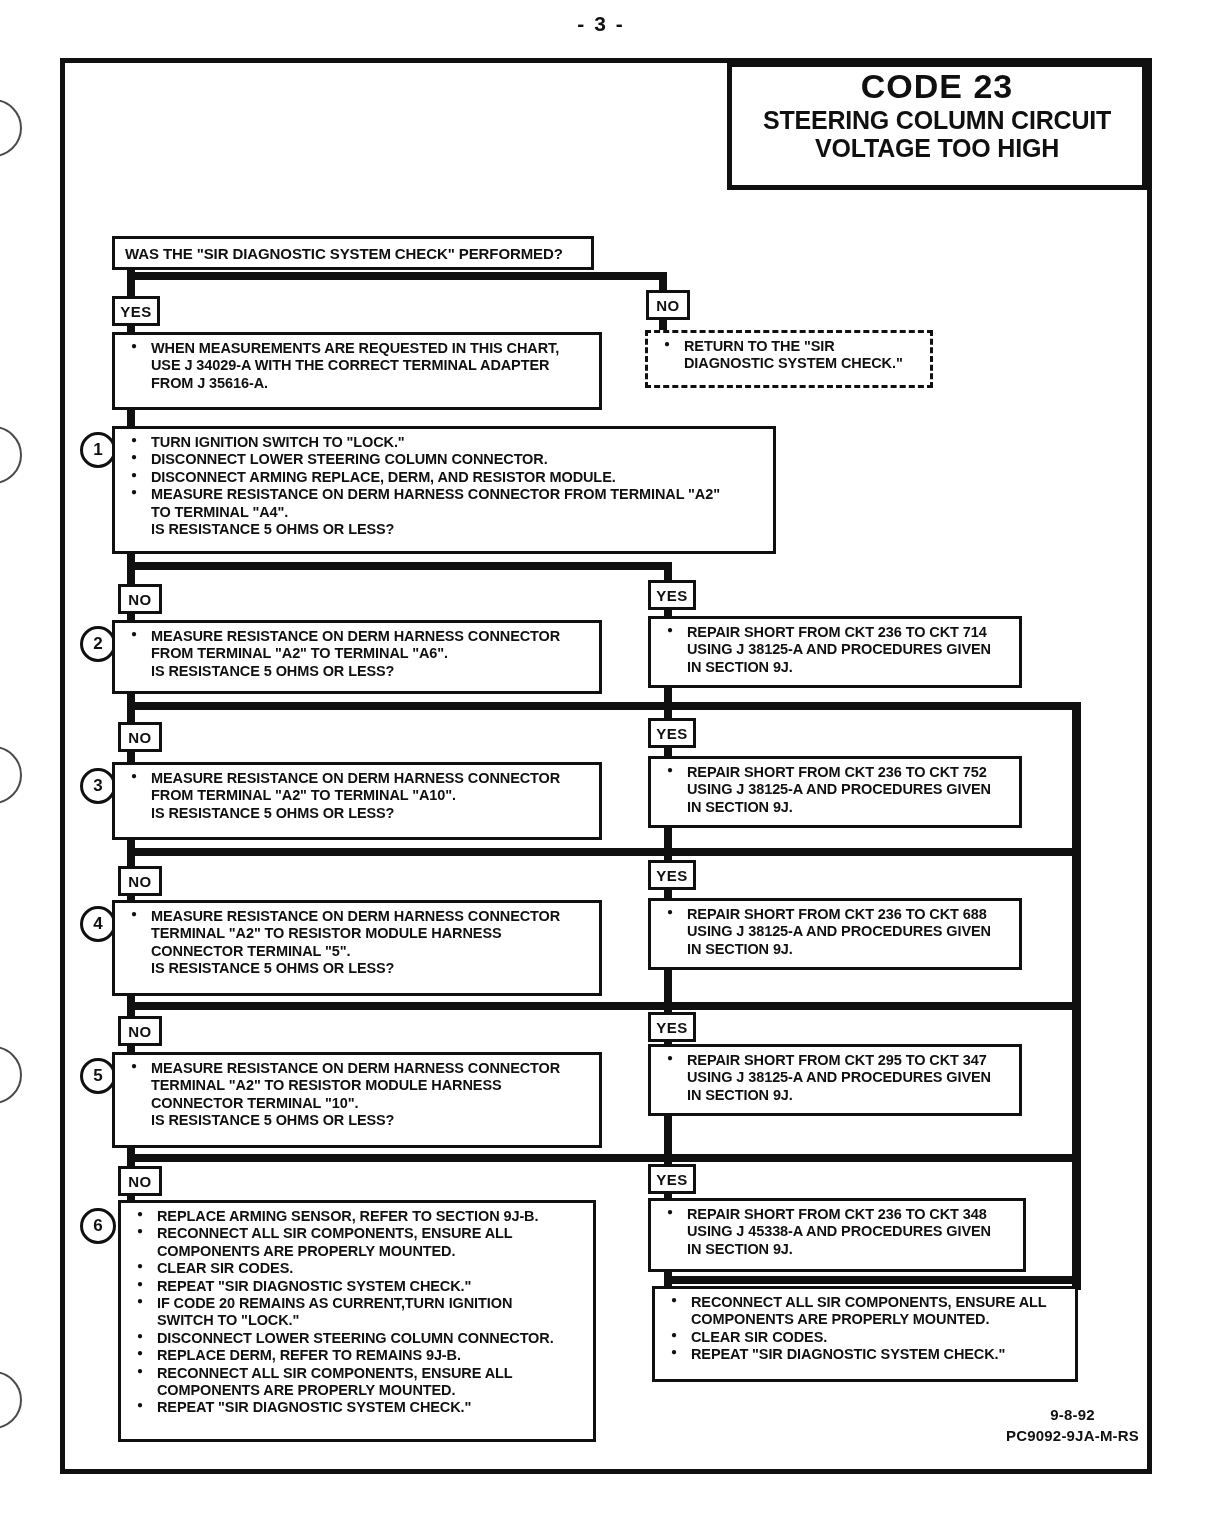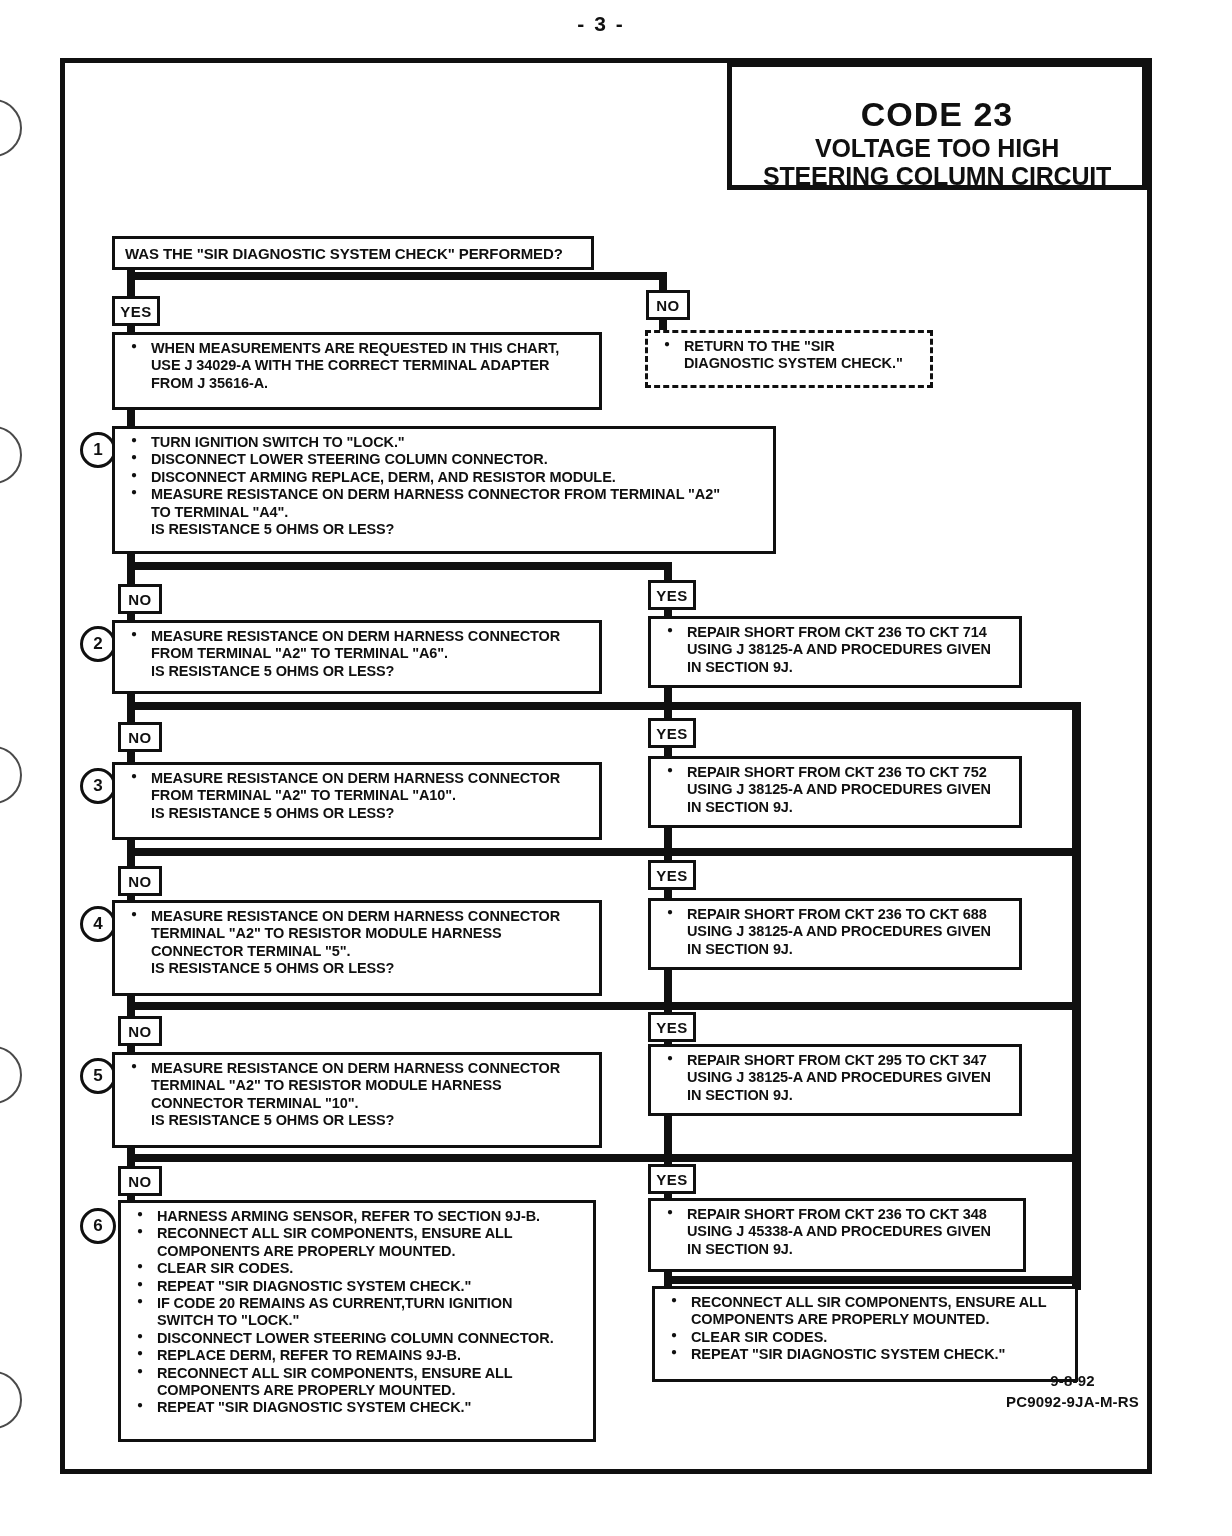--- a/index.html
+++ b/index.html
@@ -11,21 +11,21 @@
              font-weight:bold;font-size:15px;letter-spacing:0.5px;}
   .circle-num{position:absolute;width:36px;height:36px;border:3px solid #101010;border-radius:50%;
               background:#fff;box-sizing:border-box;display:flex;align-items:center;justify-content:center;
               font-weight:bold;font-size:17px;}
   .bullets{padding:5px 6px 4px 2px;}
   .bullet-row{display:flex;font-weight:bold;font-size:14.5px;line-height:1.2;letter-spacing:-0.1px;}
   .dot{width:34px;flex:none;text-align:center;font-size:10px;line-height:inherit;}
   .bullet-text{flex:1;white-space:pre-line;}
   .question-text{padding:6px 10px;font-weight:bold;font-size:15px;letter-spacing:-0.1px;}
   .title-box{position:absolute;border:5px solid #101010;background:#fff;box-sizing:border-box;text-align:center;}
-  .title-code{font-size:34px;font-weight:bold;letter-spacing:1px;margin-top:28px;}
+  .title-code{font-size:34px;font-weight:bold;letter-spacing:1px;margin-top:0;}
   .title-sub{font-size:25px;font-weight:bold;line-height:1.12;letter-spacing:-0.2px;}
   .page-num{position:absolute;font-weight:bold;font-size:21px;letter-spacing:2px;text-align:center;}
   .footer{position:absolute;text-align:center;font-weight:bold;font-size:15px;line-height:1.4;letter-spacing:0.2px;}
   .hole{position:absolute;width:58px;height:58px;border:2px solid #4a4a4a;border-radius:50%;left:-36px;background:transparent;box-sizing:border-box;}
   .dashed{border-style:dashed;}
 </style>
 </head>
 <body>
 
 <div class="hole" style="top:99px"></div>
@@ -33,22 +33,22 @@
 <div class="hole" style="top:746px"></div>
 <div class="hole" style="top:1046px"></div>
 <div class="hole" style="top:1371px"></div>
 
 <div class="page-num" style="left:553px;top:12px;width:96px">- 3 -</div>
 
 <div class="box" style="left:60px;top:58px;width:1092px;height:1416px;border-width:5px"></div>
 
 <div class="title-box" style="left:727px;top:62px;width:420px;height:128px">
   <div class="title-code">CODE 23</div>
+  <div class="title-sub">STEERING COLUMN CIRCUIT</div>
   <div class="title-sub">VOLTAGE TOO HIGH</div>
-  <div class="title-sub">STEERING COLUMN CIRCUIT</div>
 </div>
 
 <div class="box" style="left:112px;top:236px;width:482px;height:34px">
   <div class="question-text">WAS THE "SIR DIAGNOSTIC SYSTEM CHECK" PERFORMED?</div>
 </div>
 
 <div class="line" style="left:127px;top:268px;width:8px;height:30px"></div>
 <div class="line" style="left:127px;top:272px;width:540px;height:8px"></div>
 <div class="line" style="left:659px;top:278px;width:8px;height:14px"></div>
 
@@ -242,21 +242,21 @@
 <div class="label-box" style="left:118px;top:1166px;width:44px;height:30px">NO</div>
 <div class="label-box" style="left:648px;top:1164px;width:48px;height:30px">YES</div>
 <div class="line" style="left:127px;top:1194px;width:8px;height:8px"></div>
 <div class="line" style="left:664px;top:1192px;width:8px;height:8px"></div>
 
 <div class="circle-num" style="left:80px;top:1208px">6</div>
 <div class="box" style="left:118px;top:1200px;width:478px;height:242px">
   <div class="bullets">
       <div class="bullet-row">
         <span class="dot">●</span>
-        <span class="bullet-text">HARNESS ARMING SENSOR, REFER TO SECTION 9J-B.</span>
+        <span class="bullet-text">REPLACE ARMING SENSOR, REFER TO SECTION 9J-B.</span>
       </div>
       <div class="bullet-row">
         <span class="dot">●</span>
         <span class="bullet-text">RECONNECT ALL SIR COMPONENTS, ENSURE ALL
 COMPONENTS ARE PROPERLY MOUNTED.</span>
       </div>
       <div class="bullet-row">
         <span class="dot">●</span>
         <span class="bullet-text">CLEAR SIR CODES.</span>
       </div>
@@ -315,16 +315,16 @@
         <span class="dot">●</span>
         <span class="bullet-text">CLEAR SIR CODES.</span>
       </div>
       <div class="bullet-row">
         <span class="dot">●</span>
         <span class="bullet-text">REPEAT "SIR DIAGNOSTIC SYSTEM CHECK."</span>
       </div>
     </div>
 </div>
 
-<div class="footer" style="left:985px;top:1370px;width:175px">
+<div class="footer" style="left:985px;top:1404px;width:175px">
   <div>9-8-92</div>
   <div>PC9092-9JA-M-RS</div>
 </div>
 
 </body></html>

